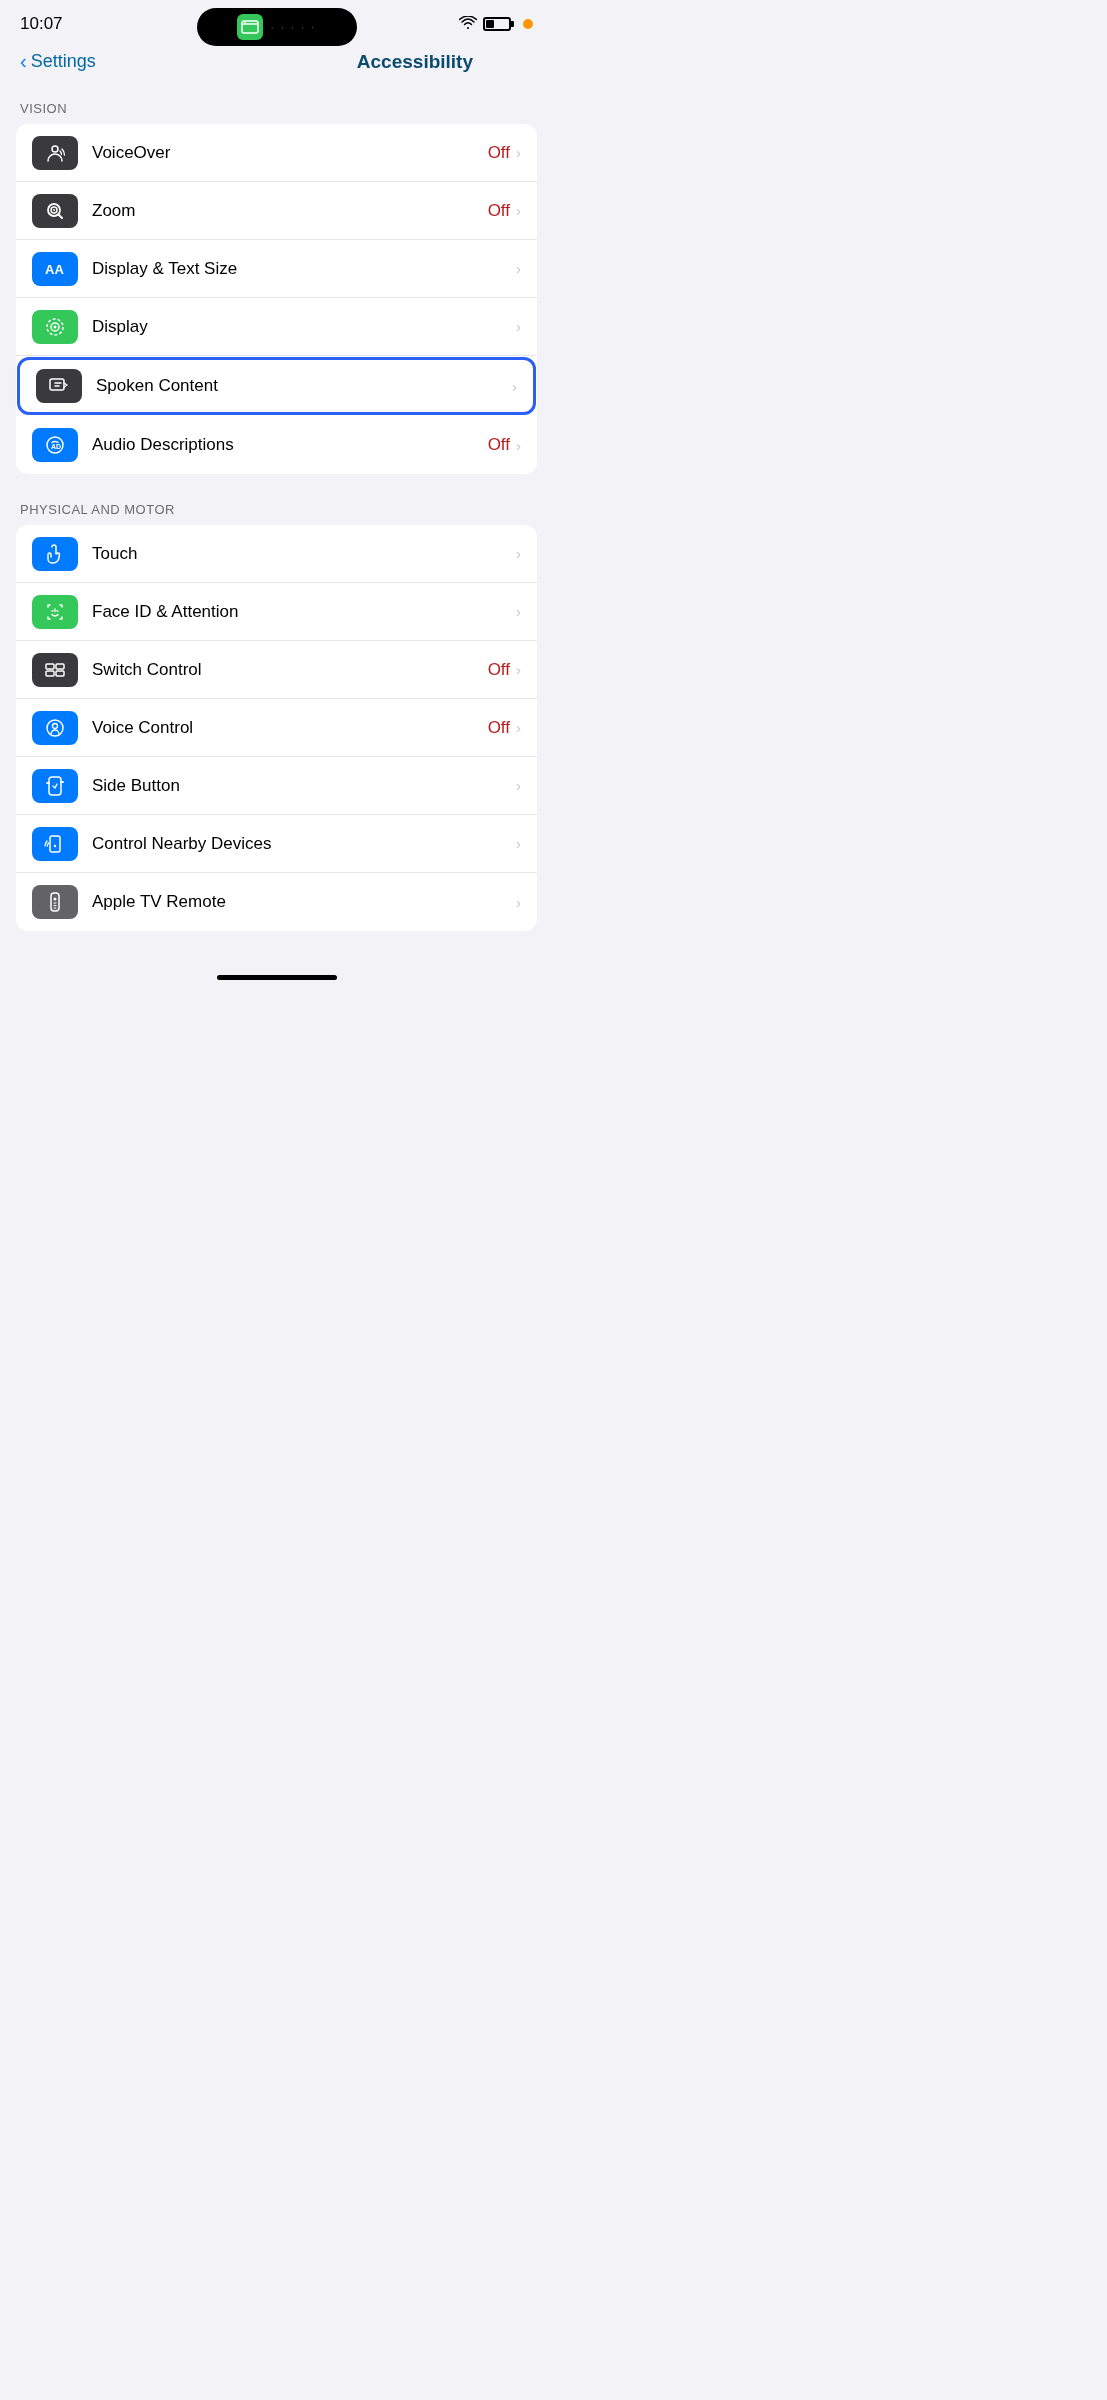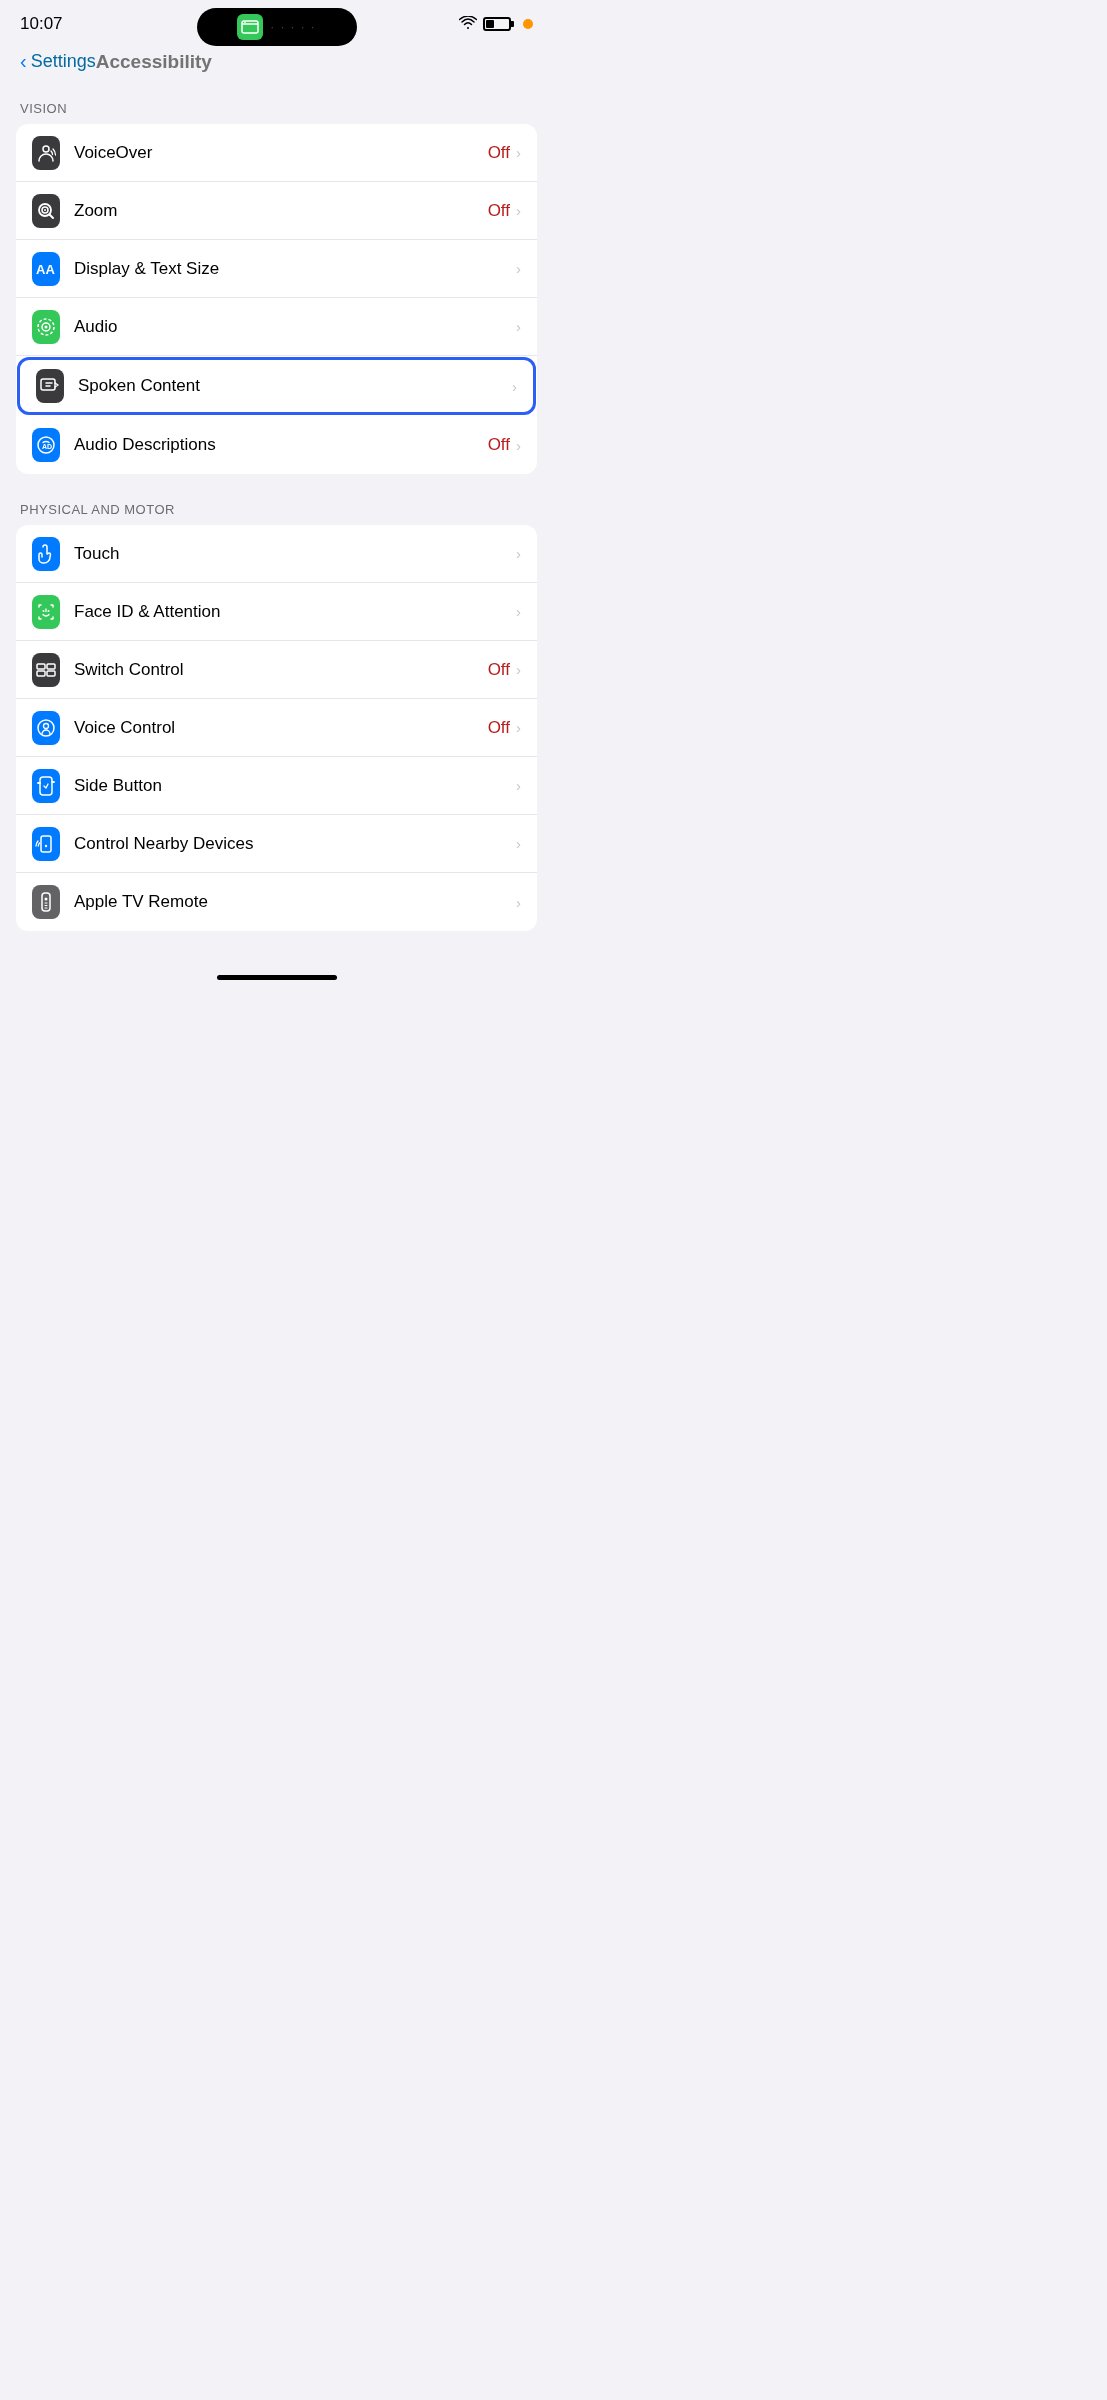--- a/index.html
+++ b/index.html
@@ -131,24 +131,24 @@
       margin-right: 2px;
     }
 
     .back-label {
       color: #0369a1;
       font-size: 18px;
     }
 
     .nav-title {
       flex: 1;
-      text-align: left;
+      text-align: right;
       font-size: 19px;
       font-weight: 700;
-      color: #737373;
+      color: #0c4a6e;
       margin-right: 60px;
     }
 
     
     .section {
       margin: 12px 0 0 0;
     }
 
     .section-header {
       font-size: 13px;
@@ -174,21 +174,21 @@
       border-bottom: 1px solid #e5e5ea;
       position: relative;
       cursor: pointer;
     }
 
     .settings-row:last-child {
       border-bottom: none;
     }
 
     .row-icon {
-      width: 28px;
+      width: 46px;
       height: 34px;
       border-radius: 8px;
       display: flex;
       align-items: center;
       justify-content: center;
       margin-right: 14px;
       flex-shrink: 0;
       font-size: 18px;
       color: #fff;
     }
@@ -300,21 +300,21 @@
     </div>
 
     <div class="settings-row">
       <div class="row-icon icon-green">
         <svg width="22" height="22" viewBox="0 0 22 22" fill="none">
           <circle cx="11" cy="11" r="8" stroke="white" stroke-width="1.5" stroke-dasharray="3 2"></circle>
           <circle cx="11" cy="11" r="4" stroke="white" stroke-width="1.5"></circle>
           <circle cx="11" cy="11" r="1.5" fill="white"></circle>
         </svg>
       </div>
-      <span class="row-title">Audio</span>
+      <span class="row-title">Display</span>
       <span class="row-chevron">›</span>
     </div>
 
     <div class="settings-row" style="border: 3px solid #2c5ff6; border-radius: 12px; margin: 1px; background:#fff;">
       <div class="row-icon icon-dark-gray">
         <svg width="22" height="22" viewBox="0 0 22 22" fill="none">
           <rect x="2" y="4" width="14" height="11" rx="2" stroke="white" stroke-width="1.5"></rect>
           <path d="M7 8h6M7 11h4" stroke="white" stroke-width="1.5" stroke-linecap="round"></path>
           <path d="M16 8l3 2-3 2" stroke="white" stroke-width="1.5" stroke-linecap="round" stroke-linejoin="round"></path>
         </svg>

